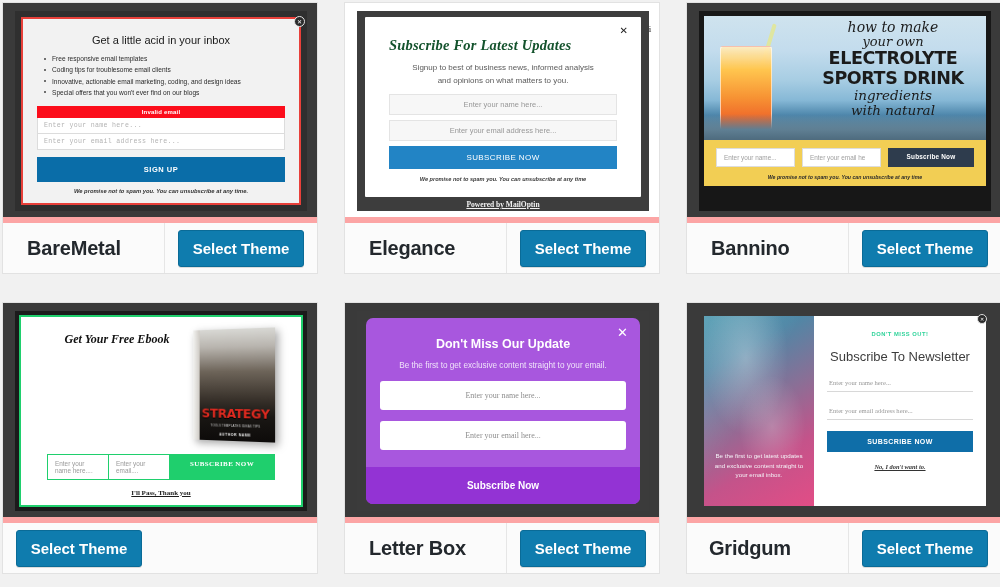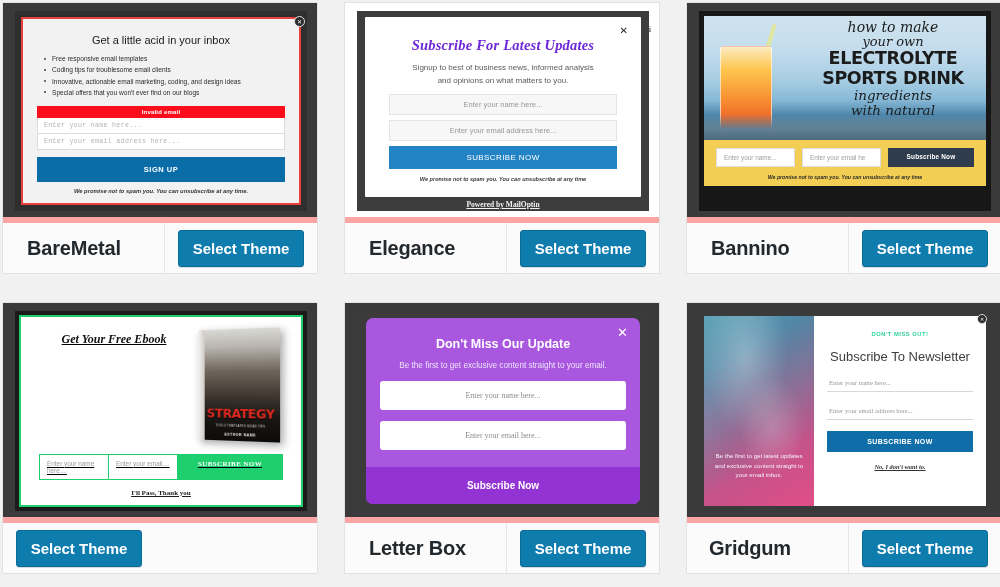--- a/index.html
+++ b/index.html
@@ -121,22 +121,22 @@
     line-height: 1.85; text-align: left; overflow: hidden; height: 180px;
   }
   .el-overlay { position: absolute; inset: 8px 10px 6px 12px; background: #3d3d3d; }
   .el-modal {
     position: absolute; left: 8px; right: 8px; top: 6px;
     background: #fff; padding: 12px 24px 14px; border-radius: 1px;
     height: 180px;
   }
   .el-close { position: absolute; top: 9px; right: 13px; font-size: 10px; color: #222; line-height: 1; }
   .el-title {
-    text-align: center; font-family: "Liberation Serif", serif;
-    font-style: italic; font-weight: bold; font-size: 14.5px; color: #6d28d9;
+    font-family: "Liberation Serif", serif;
+    font-style: italic; font-weight: bold; font-size: 14.5px; color: #14532d;
     margin-top: 8px; letter-spacing: .2px;
   }
   .el-sub {
     text-align: center; font-size: 8px; color: #5a5a5a;
     line-height: 1.65; margin: 7px 16px 0;
   }
   .el-field {
     background: #f7f7f7; border: 1px solid #e4e4e4;
     text-align: center; font-size: 7.5px; color: #989898;
     padding: 5px 0; margin-top: 7px;
@@ -205,21 +205,21 @@
     font-style: italic; font-weight: bold; margin-top: 7px;
   }
   .ba-close {
     position: absolute; top: 3px; right: 5px; color: #f0f0f0; font-size: 8px; line-height: 1;
   }
 
   
   .da-frame { position: absolute; inset: 8px 10px 6px 12px; background: #1b1b1b; padding: 4px; }
   .da-inner {
     background: #fff; border: 2.5px solid #1fcf6d; height: 100%;
-    padding: 10px 18px 8px; position: relative; text-decoration: underline;
+    padding: 10px 26px 8px; position: relative;
   }
   .da-top { display: flex; gap: 4px; }
   .da-copy { width: 150px; padding-top: 5px; }
   .da-title {
     text-align: center; font-family: "Liberation Serif", serif;
     font-style: italic; font-weight: bold; font-size: 12px; color: #111;
   }
   .da-text {
     text-align: center; font-size: 7.2px; color: #a8a8a8;
     line-height: 1.65; margin-top: 6px; padding: 0 6px;

